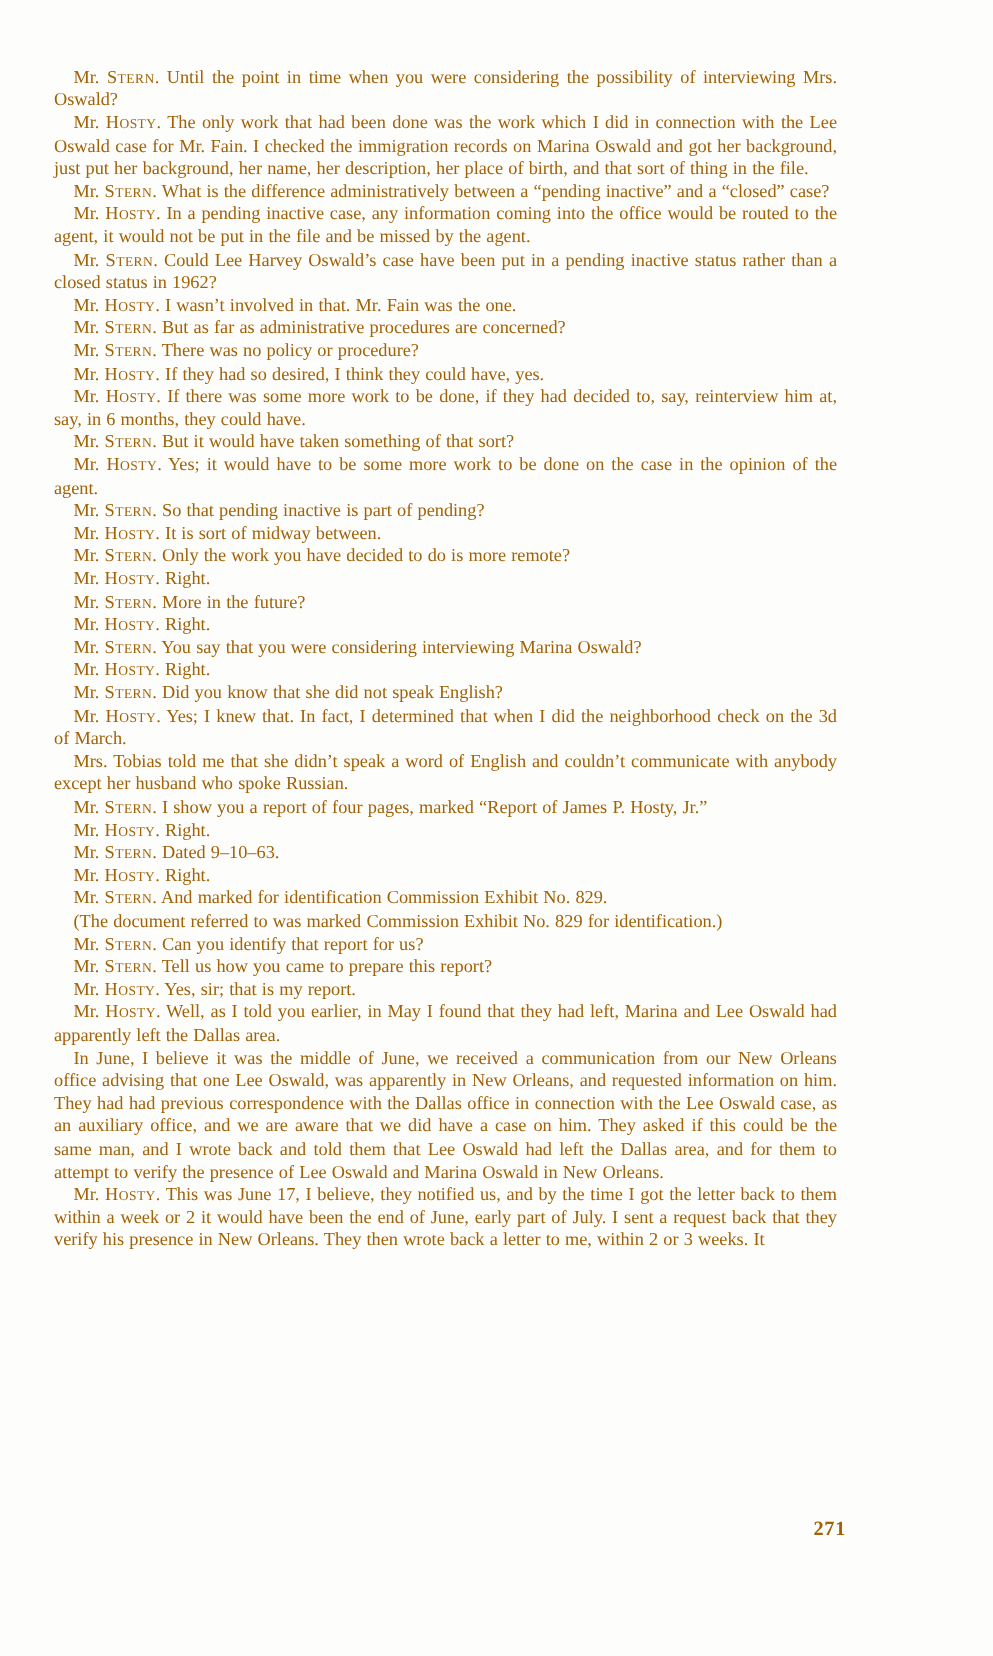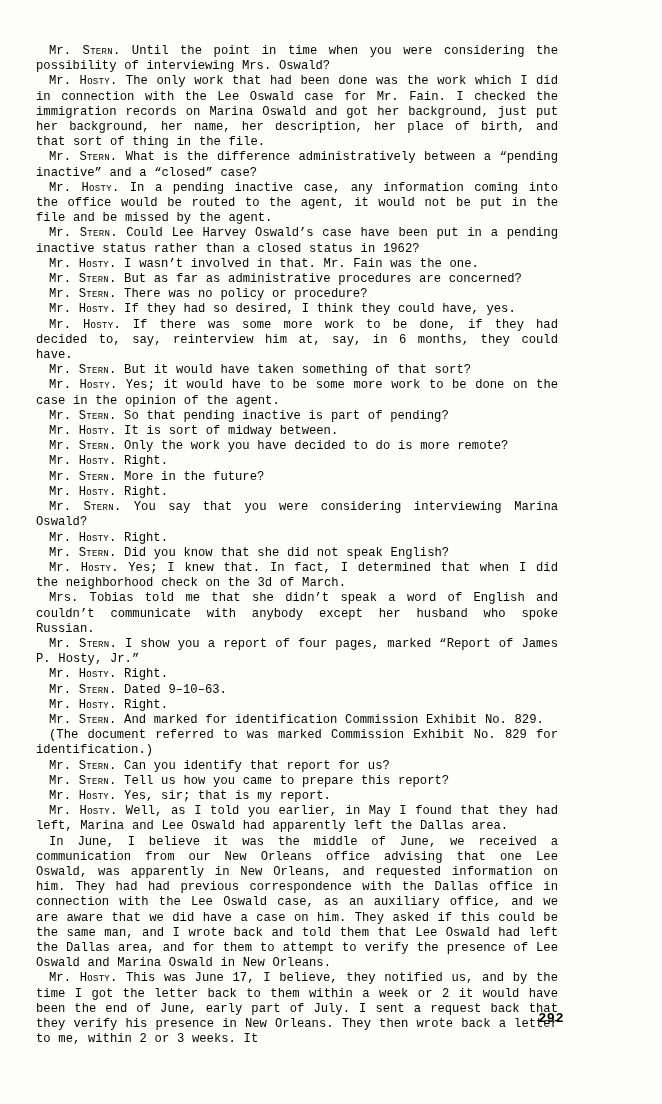--- a/index.html
+++ b/index.html
@@ -6,22 +6,22 @@
     margin: 0;
     padding: 0;
     background: #fdfdfb;
   }
   .sheet {
     position: relative;
     width: 662px;
     height: 1073px;
     background: #fdfdfb;
     overflow: hidden;
-    font-family: Liberation Mono, monospace;
-    color: #000000;
+    font-family: Liberation Serif, serif;
+    color: #a16207;
   }
   .content {
     position: absolute;
     top: 44px;
     left: 36px;
     width: 522px;
   }
   .para {
     margin: 0;
     text-indent: 13px;
@@ -79,14 +79,14 @@
       <p class="para"><span>Mr. </span><span class="speaker">Hosty</span>. Right.</p>
       <p class="para"><span>Mr. </span><span class="speaker">Stern</span>. And marked for identification Commission Exhibit No. 829.</p>
       <p class="para">(The document referred to was marked Commission Exhibit No. 829 for identification.)</p>
       <p class="para"><span>Mr. </span><span class="speaker">Stern</span>. Can you identify that report for us?</p>
       <p class="para"><span>Mr. </span><span class="speaker">Stern</span>. Tell us how you came to prepare this report?</p>
       <p class="para"><span>Mr. </span><span class="speaker">Hosty</span>. Yes, sir; that is my report.</p>
       <p class="para"><span>Mr. </span><span class="speaker">Hosty</span>. Well, as I told you earlier, in May I found that they had left, Marina and Lee Oswald had apparently left the Dallas area.</p>
       <p class="para">In June, I believe it was the middle of June, we received a communication from our New Orleans office advising that one Lee Oswald, was apparently in New Orleans, and requested information on him. They had had previous correspondence with the Dallas office in connection with the Lee Oswald case, as an auxiliary office, and we are aware that we did have a case on him. They asked if this could be the same man, and I wrote back and told them that Lee Oswald had left the Dallas area, and for them to attempt to verify the presence of Lee Oswald and Marina Oswald in New Orleans.</p>
       <p class="para"><span>Mr. </span><span class="speaker">Hosty</span>. This was June 17, I believe, they notified us, and by the time I got the letter back to them within a week or 2 it would have been the end of June, early part of July. I sent a request back that they verify his presence in New Orleans. They then wrote back a letter to me, within 2 or 3 weeks. It</p>
     </div>
-  <div class="page-number">292</div>
+  <div class="page-number">271</div>
 </div>
 
 </body></html>

